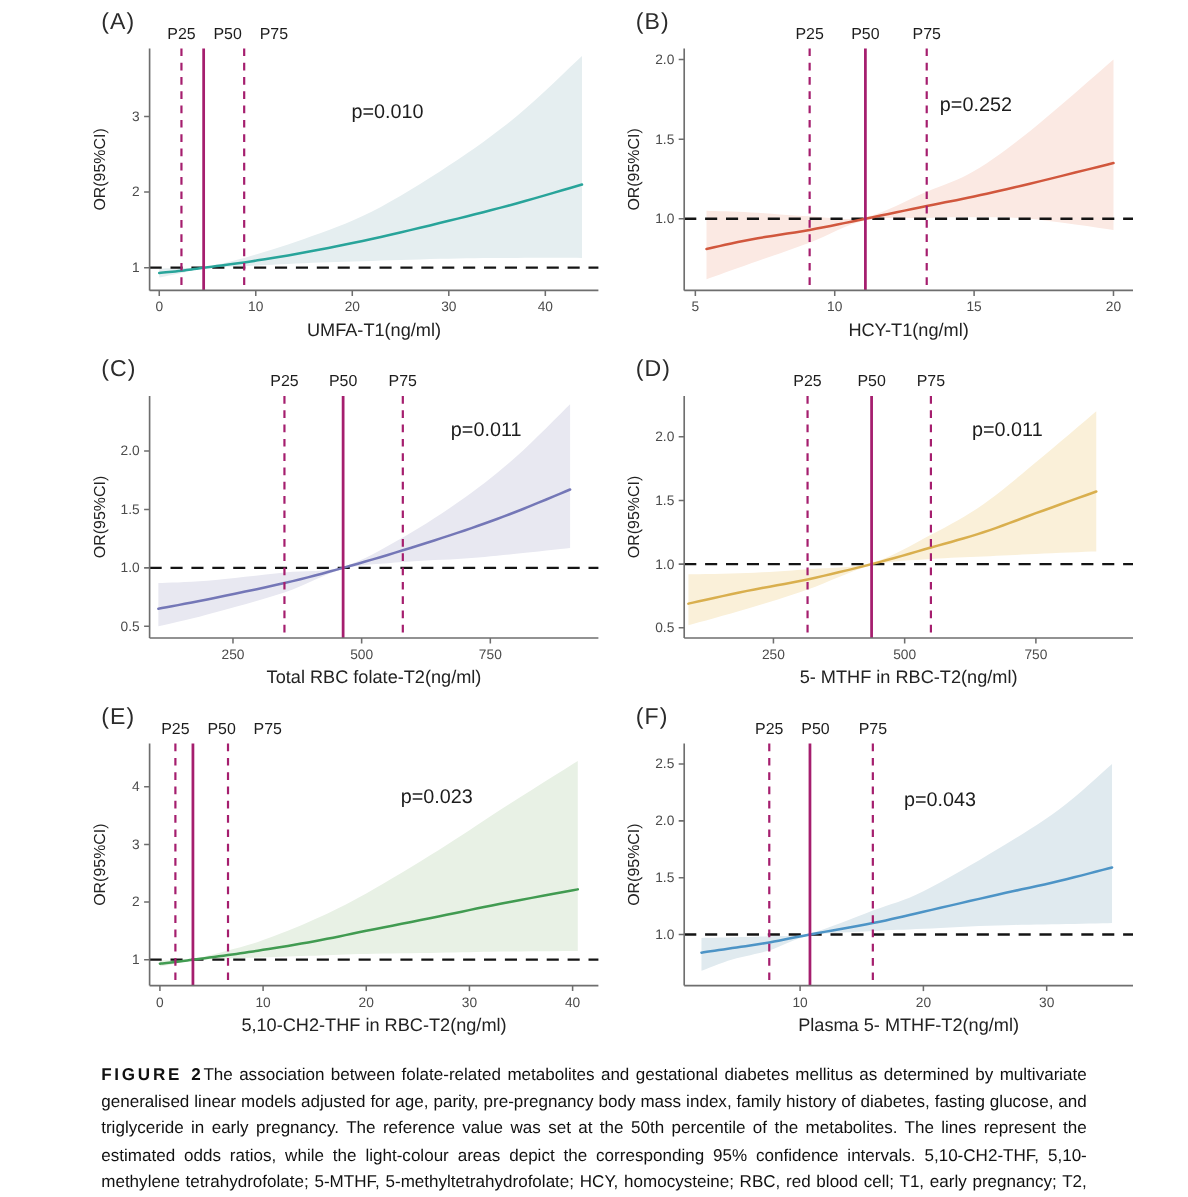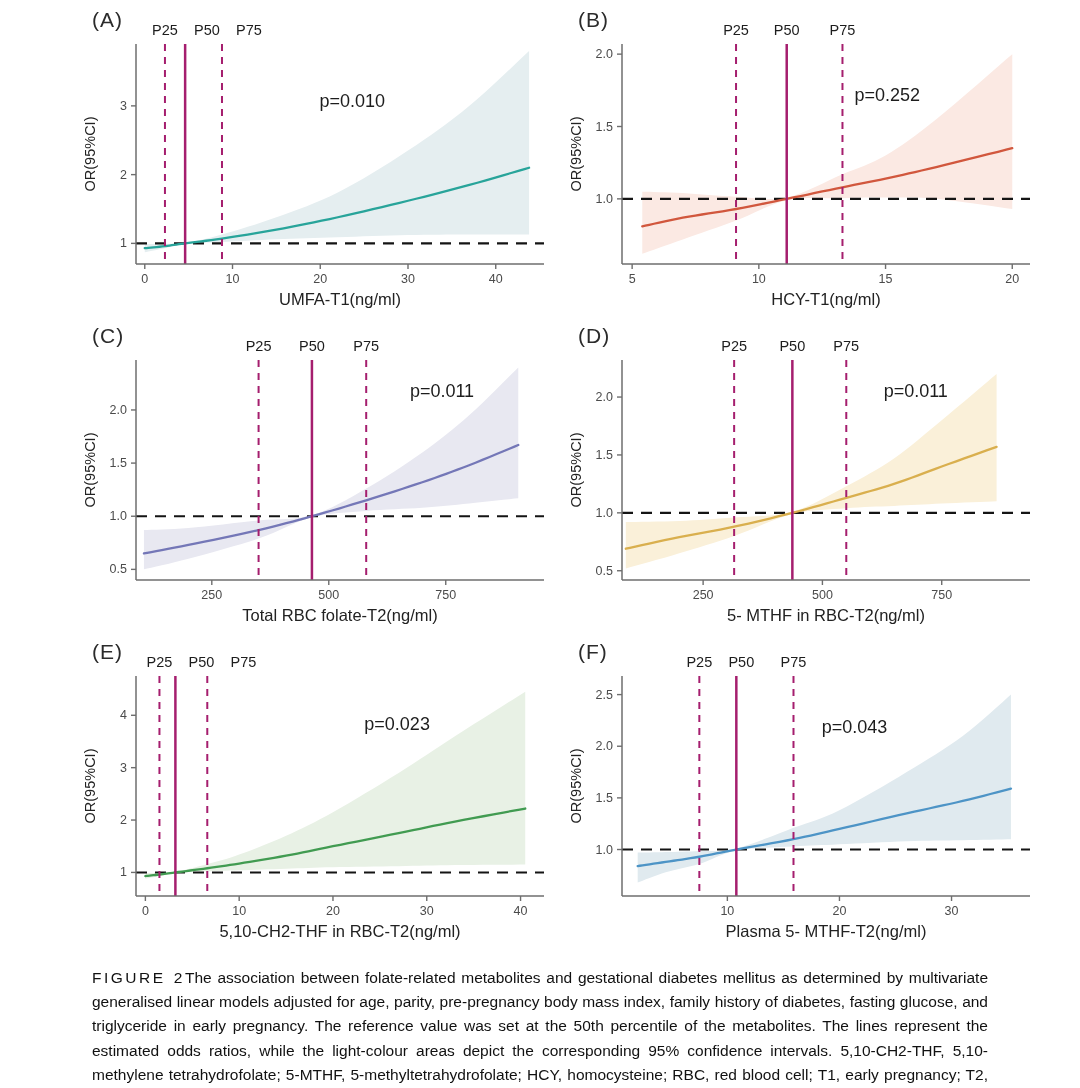--- a/index.html
+++ b/index.html
@@ -4,21 +4,21 @@
 <style>
   html,body{margin:0;padding:0;background:#ffffff;}
   body{width:1080px;height:1088px;font-family:"Liberation Sans",sans-serif;overflow:hidden;}
   .page{width:1080px;height:1088px;background:#fff;}
   .grid{display:grid;grid-template-columns:486px 486px;grid-auto-rows:316px;padding:4px 0 0 78px;}
   .panel{position:relative;}
   .panel-letter{position:absolute;left:14px;top:4px;font-size:21px;color:#2b2b2b;letter-spacing:1px;}
   .panel svg{display:block;margin-top:4px;}
   svg text{font-family:"Liberation Sans",sans-serif;}
   .caption{margin:14px 92px 0 92px;font-size:15.5px;line-height:1.56;color:#111;text-align:justify;}
-  .cap-label{font-weight:normal;letter-spacing:2.5px;}
+  .cap-label{font-weight:bold;letter-spacing:2.5px;}
 </style>
 </head>
 <body>
 
 <div class="page">
   <div class="grid" id="figure-grid">
       <div class="panel">
         <div class="panel-letter">(A)</div>
         <svg width="478" height="310" viewBox="0 0 478 310">
           <path d="M66.77,236.06L68.33,236.04L70.40,236.01L72.86,235.97L75.60,235.93L78.50,235.89L81.44,235.84L84.29,235.78L86.95,235.72L89.36,235.70L91.61,235.76L93.79,235.83L96.00,235.89L98.35,235.88L100.92,235.77L103.82,235.50L107.14,235.03L110.82,234.39L114.76,233.64L118.96,232.77L123.42,231.77L128.15,230.64L133.15,229.38L138.43,227.98L143.99,226.44L149.90,224.75L156.19,222.92L162.79,220.95L169.65,218.85L176.70,216.63L183.88,214.28L191.13,211.82L198.39,209.25L205.67,206.64L213.04,204.00L220.52,201.28L228.11,198.42L235.82,195.37L243.67,192.07L251.66,188.47L259.81,184.50L268.22,180.10L276.94,175.29L285.87,170.15L294.90,164.78L303.93,159.25L312.86,153.64L321.59,148.05L330.00,142.56L338.11,137.18L346.01,131.83L353.75,126.46L361.37,121.04L368.90,115.51L376.39,109.84L383.89,103.97L391.42,97.87L399.37,91.12L407.86,83.56L416.54,75.59L425.09,67.58L433.16,59.92L440.40,53.00L446.49,47.19L451.08,42.88L451.08,226.44L446.49,226.43L440.40,226.42L433.16,226.41L425.09,226.39L416.54,226.39L407.86,226.39L399.37,226.40L391.42,226.44L383.89,226.48L376.39,226.53L368.90,226.58L361.37,226.65L353.75,226.74L346.01,226.84L338.11,226.97L330.00,227.12L321.59,227.32L312.86,227.54L303.93,227.80L294.90,228.07L285.87,228.35L276.94,228.64L268.22,228.92L259.81,229.19L251.66,229.44L243.67,229.69L235.82,229.93L228.11,230.18L220.52,230.43L213.04,230.69L205.67,230.96L198.39,231.25L191.13,231.57L183.88,231.91L176.70,232.28L169.65,232.65L162.79,233.01L156.19,233.37L149.90,233.70L143.99,234.00L138.43,234.25L133.15,234.44L128.15,234.60L123.42,234.75L118.96,234.92L114.76,235.12L110.82,235.38L107.14,235.72L103.82,236.15L100.92,236.65L98.35,237.21L96.00,237.80L93.79,238.42L91.61,239.03L89.36,239.63L86.95,240.19L84.29,240.75L81.44,241.34L78.50,241.94L75.60,242.53L72.86,243.08L70.40,243.58L68.33,244.00L66.77,244.31Z" fill="#e5eef0" stroke="none"></path>

